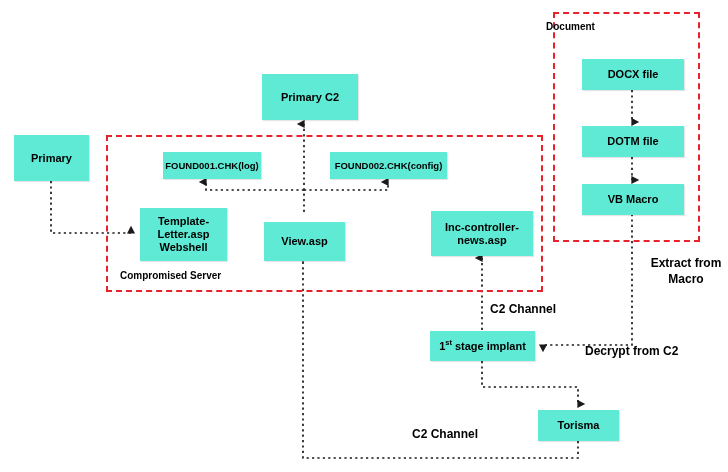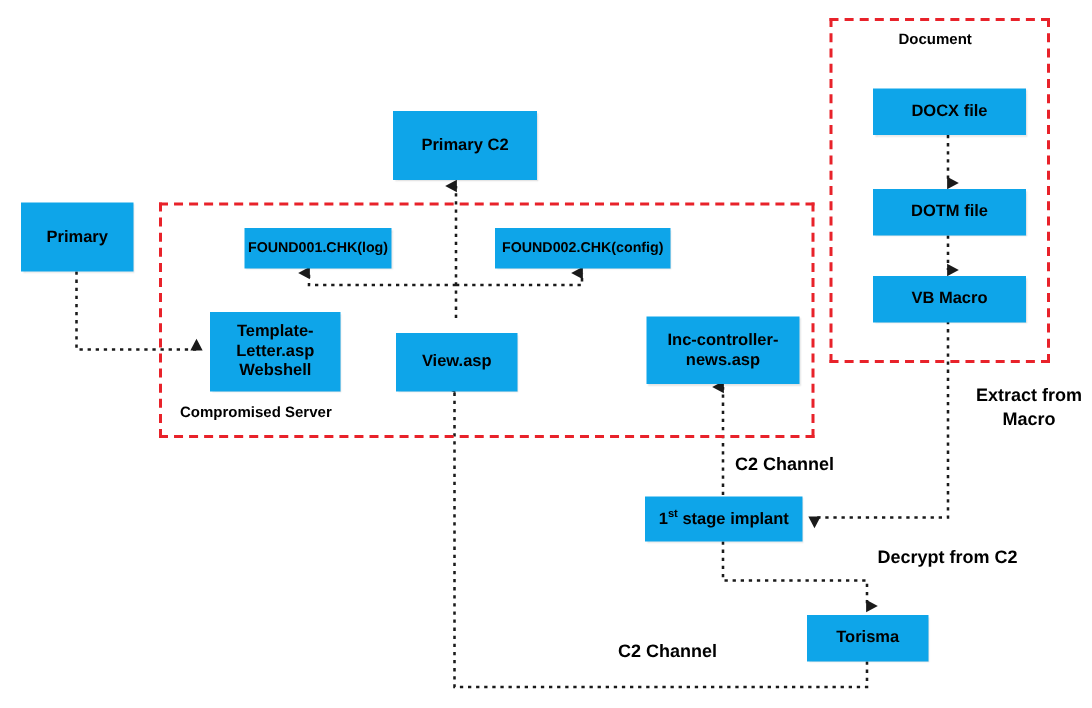--- a/index.html
+++ b/index.html
@@ -18,21 +18,21 @@
   #svg-layer {
     position: absolute;
     left: 0;
     top: 0;
     width: 728px;
     height: 472px;
     pointer-events: none;
   }
   .node {
     position: absolute;
-    background: #0ea5e9;
+    background: #5eead4;
     box-sizing: border-box;
     display: flex;
     align-items: center;
     justify-content: center;
     text-align: center;
     color: #000000;
     font-weight: bold;
     line-height: 1.18;
     padding: 5px 3px;
     z-index: 3;
@@ -116,21 +116,21 @@
 
       <path d="M578,441 L578,458 L303,458 L303,258" marker-end="url(#arrowUp)"></path>
 
     </g>
   </svg>
 
   <div class="group-box" style="left:106px; top:135px; width:437px; height:157px;"></div>
   <div class="group-label" style="left:120px; top:270px;">Compromised Server</div>
 
   <div class="group-box" style="left:553px; top:12px; width:147px; height:230px;"></div>
-  <div class="group-label" style="left:599px; top:21px;">Document</div>
+  <div class="group-label" style="left:546px; top:21px;">Document</div>
 
   <div class="node med" style="left:14px; top:135px; width:75px; height:46px;">Primary</div>
 
   <div class="node med" style="left:262px; top:74px; width:96px; height:46px;">Primary C2</div>
 
   <div class="node small" style="left:163px; top:152px; width:98px; height:27px;">FOUND001.CHK(log)</div>
 
   <div class="node small" style="left:330px; top:152px; width:117px; height:27px;">FOUND002.CHK(config)</div>
 
   <div class="node med" style="left:140px; top:208px; width:87px; height:53px; white-space:pre-line;">Template-
@@ -152,17 +152,17 @@
     <span><span>1</span><sup>st</sup><span> stage implant</span></span>
   </div>
 
   <div class="node med" style="left:538px; top:410px; width:81px; height:31px;">Torisma</div>
 
   <div class="free-label" style="left:646px; top:256px; width:80px; text-align:center;">Extract from
 Macro</div>
 
   <div class="free-label" style="left:490px; top:302px;">C2 Channel</div>
 
-  <div class="free-label" style="left:577px; top:364px;padding-left:8px;">Decrypt from C2</div>
+  <div class="free-label" style="left:577px; top:344px;padding-left:8px;">Decrypt from C2</div>
 
   <div class="free-label" style="left:412px; top:427px;">C2 Channel</div>
 
 </div>
 
 </body></html>

